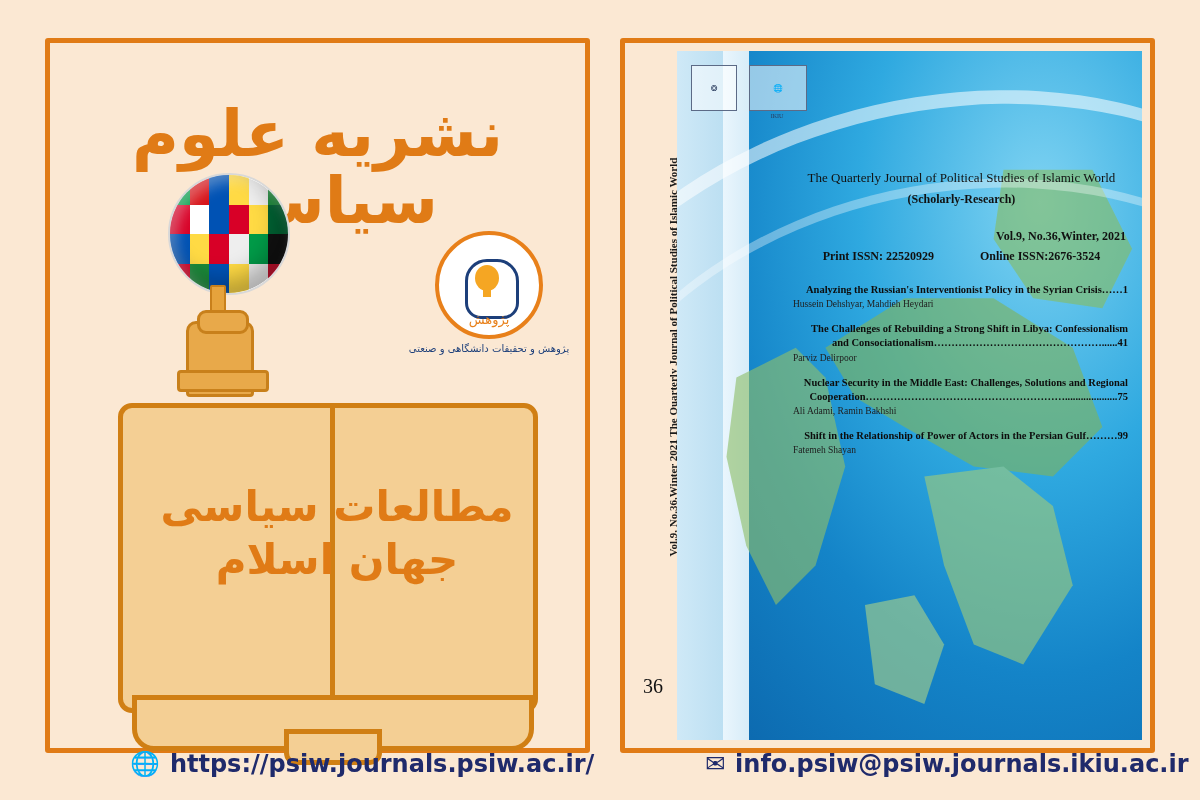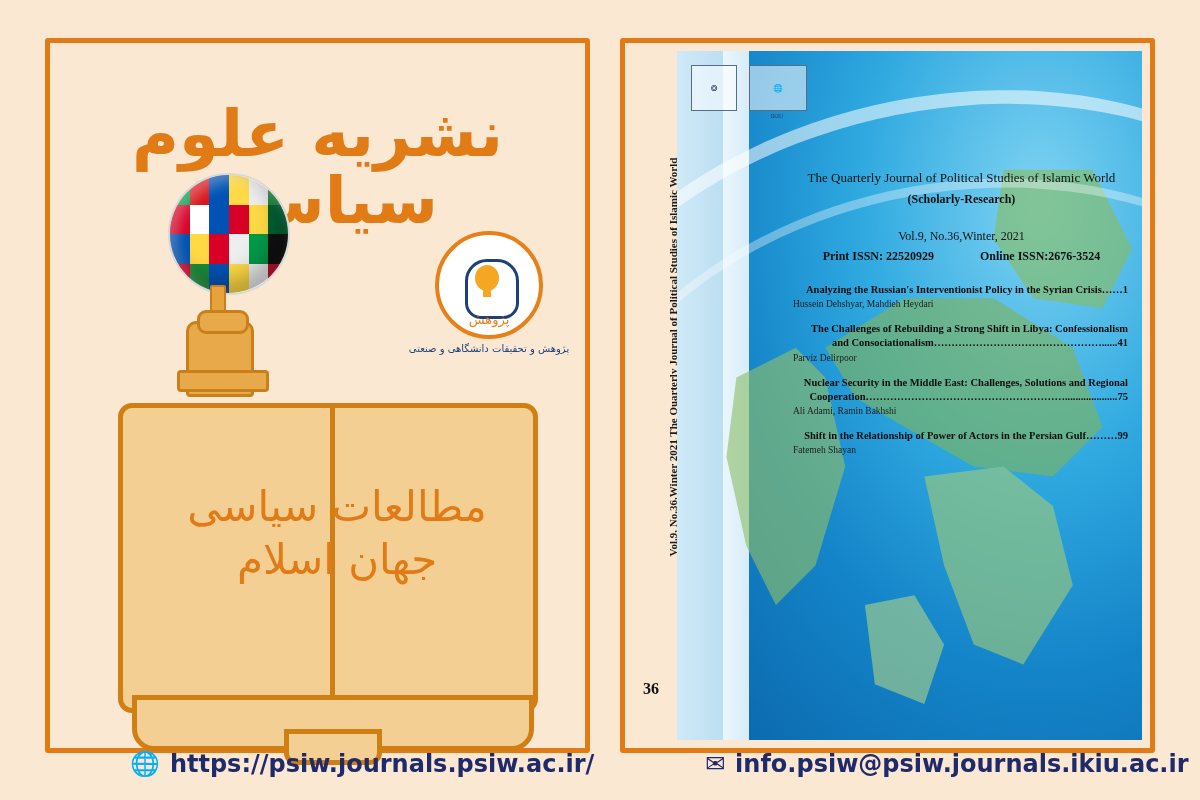--- a/index.html
+++ b/index.html
@@ -116,21 +116,21 @@
     position:absolute;left:14px;top:292px;width:392px;height:46px;
     background:#f4cf94;border:5px solid #d07f14;border-radius:0 0 22px 22px;
   }
   .book-clip{
     position:absolute;left:166px;top:326px;width:88px;height:26px;
     background:#f4cf94;border:5px solid #d07f14;border-radius:0 0 12px 12px;
   }
   .book-text{
     position:absolute;left:0;right:0;top:78px;
     text-align:center;color:#e07b16;
-    font-family:"DejaVu Sans", sans-serif;font-weight:normal;
+    font-family:"DejaVu Sans", sans-serif;font-weight:bold;
     font-size:42px;line-height:1.25;direction:rtl;z-index:5;padding-left:18px;
   }
 
   
   .front-cover{
     position:absolute;left:620px;top:38px;width:535px;height:715px;
     border:5px solid #e07b16;border-radius:3px;background:#fbe8d3;
     box-sizing:border-box;
   }
   .spine-strip{
@@ -138,21 +138,21 @@
     background:#fbe8d3;
   }
   .spine-text{
     position:absolute;left:-260px;top:300px;width:600px;
     transform:rotate(-90deg);
     font-size:11px;font-weight:bold;color:#1a1a1a;
     font-family:"Liberation Serif",serif;white-space:nowrap;text-align:center;
   }
   .spine-num{
     position:absolute;left:10px;bottom:42px;
-    font-size:16px;font-weight:bold;color:#111;
+    font-size:20px;font-weight:normal;color:#111;
   }
 
   .cover-art{
     position:absolute;left:52px;top:8px;right:8px;bottom:8px;
     background:
       radial-gradient(ellipse at 78% 22%, #7fd3f2 0%, #2fa9e0 35%, #1484c8 62%, #0a62a8 100%);
     overflow:hidden;
   }
   .cover-left-band{
     position:absolute;left:0;top:0;width:46px;height:100%;
@@ -191,21 +191,21 @@
   .emblem-cap{font-size:6px;color:#2a3c5e;text-align:center;margin-top:2px;}
 
   .cover-head{
     position:absolute;left:120px;right:16px;top:118px;text-align:center;color:#111;
   }
   .cover-head .t1{font-size:13px;font-weight:normal;line-height:1.45;}
   .cover-head .t2{font-size:12px;font-weight:bold;margin-top:4px;}
   .cover-meta{
     position:absolute;left:120px;right:16px;top:178px;text-align:center;color:#111;
   }
-  .cover-meta .vol{font-size:12px;font-weight:normal;}
+  .cover-meta .vol{font-size:12px;font-weight:bold;text-align:right;}
   .cover-meta .issn{
     display:flex;justify-content:center;gap:46px;font-size:12px;font-weight:bold;margin-top:5px;
   }
 
   .toc{
     position:absolute;left:116px;right:14px;top:232px;color:#0d0d0d;
   }
   .toc-item{margin-bottom:13px;}
   .toc-title{
     font-size:10.5px;font-weight:bold;line-height:1.35;text-align:right;

